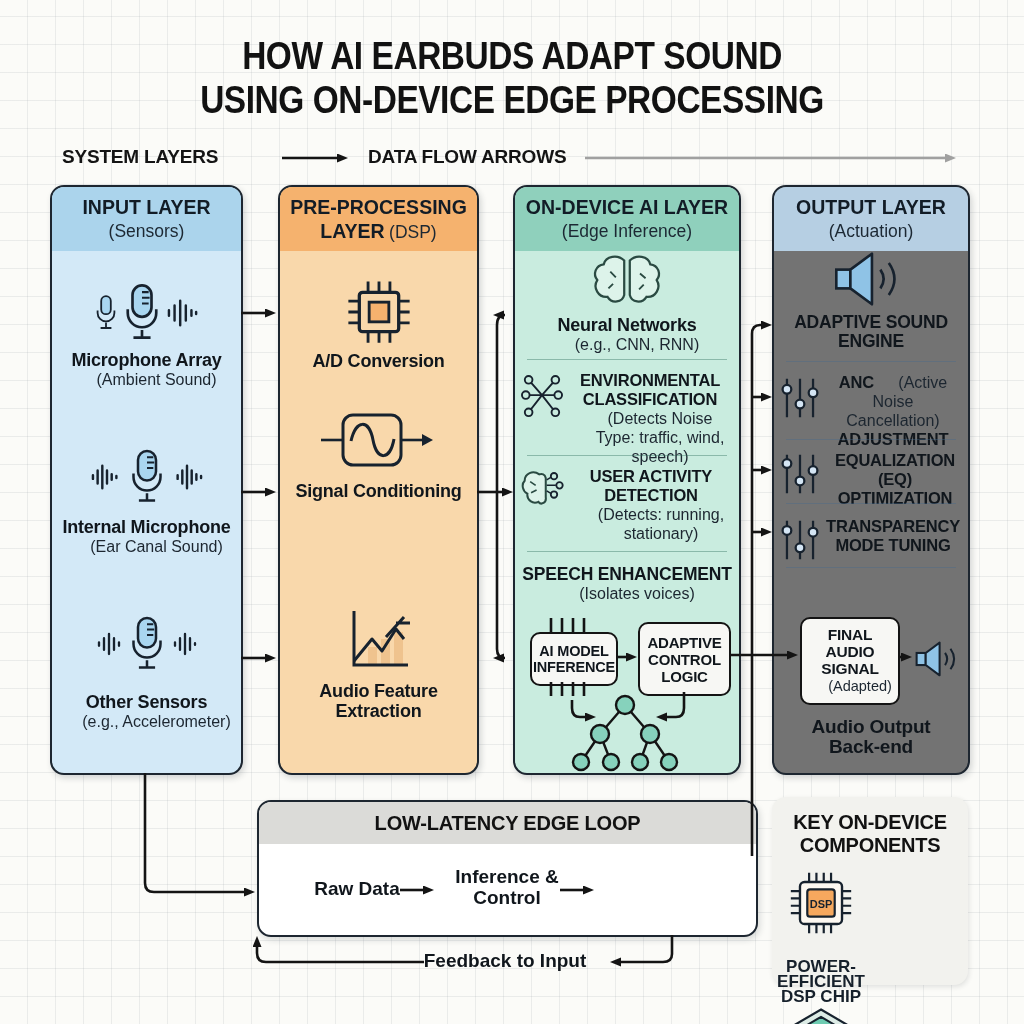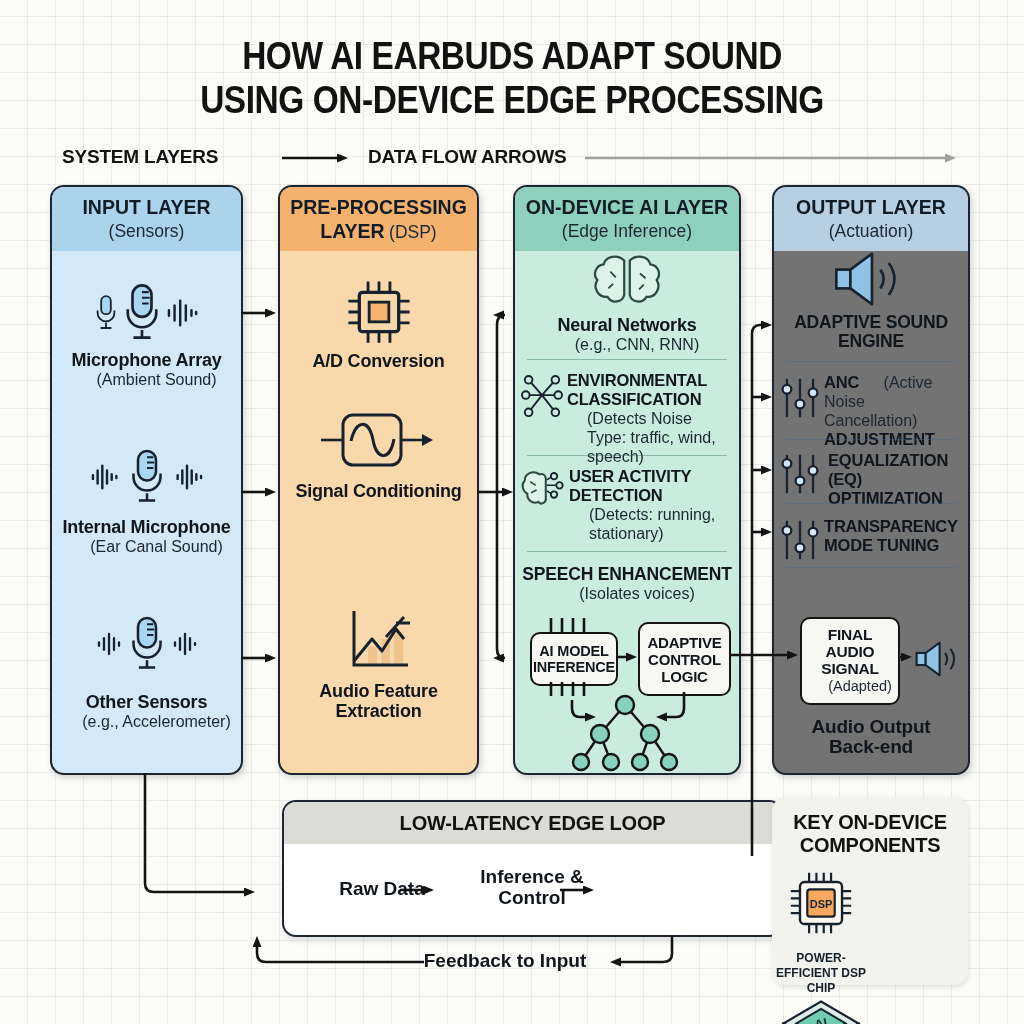--- a/index.html
+++ b/index.html
@@ -24,40 +24,40 @@
   .ht{font-weight:800;font-size:19.5px;color:#121c26;}
   .hs{font-weight:400;font-size:17.5px;color:#1c2833;}
   .item{position:absolute;left:0;right:0;text-align:center;}
   .lbl{font-weight:800;font-size:18px;line-height:20px;color:#10161c;letter-spacing:-.2px;}
   .sub{font-weight:400;font-size:16px;line-height:19px;color:#1c2630;padding-left:20px;}
   .icon-row{display:flex;justify-content:center;align-items:center;gap:5px;}
   .divider{position:absolute;left:12px;right:12px;height:0;border-top:1.5px solid;}
   .div-ai{border-color:rgba(45,110,90,.4);}
   .div-out{border-color:rgba(70,105,140,.4);}
   .ai-row,.out-row{position:absolute;left:6px;right:6px;display:flex;align-items:flex-start;gap:4px;}
-  .ai-row .txt,.out-row .txt{flex:1;text-align:left;}
+  .ai-row .txt,.out-row .txt{flex:1;text-align:center;}
   .u{font-weight:800;font-size:16.5px;line-height:19px;color:#10161c;letter-spacing:-.2px;}
   .mini-box{position:absolute;background:#f7f7f4;border:2.5px solid #141414;border-radius:10px;
             display:flex;flex-direction:column;justify-content:center;text-align:center;}
   .mini-box .u{font-size:14.5px;line-height:16px;}
   
   #edge-loop{left:257px;top:800px;width:497px;height:133px;background:#ffffff;
              border:2.5px solid #1d2630;border-radius:14px;overflow:hidden;
-             box-shadow:2px 3px 6px rgba(30,40,50,.15);margin-left:25px;}
+             box-shadow:2px 3px 6px rgba(30,40,50,.15);}
   #edge-loop .bar{background:#dbdbd8;height:42px;text-align:center;line-height:42px;
                   font-weight:800;font-size:20px;color:#121212;letter-spacing:-.2px;}
   .step{position:absolute;text-align:center;font-weight:800;font-size:19px;line-height:21px;color:#10161c;}
   .step .sub{font-size:16.5px;}
   
   #key-box{left:772px;top:797px;width:196px;height:188px;background:#f2f2ee;border-radius:14px;
            box-shadow:1px 2px 5px rgba(30,40,50,.12);text-align:center;}
   #key-box .kt{font-weight:800;font-size:20px;line-height:23px;margin-top:14px;color:#121212;letter-spacing:-.3px;}
   #key-box .chips{display:flex;justify-content:flex-start;margin-top:14px;flex-direction:column;}
   #key-box .chip-item{width:50%;}
-  #key-box .klabel{font-weight:800;font-size:12px;line-height:15px;margin-top:16px;color:#16202b;}
+  #key-box .klabel{font-weight:800;font-size:17px;line-height:15px;margin-top:24px;color:#16202b;}
   #overlay{left:0;top:0;pointer-events:none;z-index:6;}
   svg{display:block;}
   .ic{margin:0 auto;}
 </style>
 </head>
 <body>
 
 <div class="abs" id="title">
   <div>HOW AI EARBUDS ADAPT SOUND</div>
   <div>USING ON-DEVICE EDGE PROCESSING</div>

